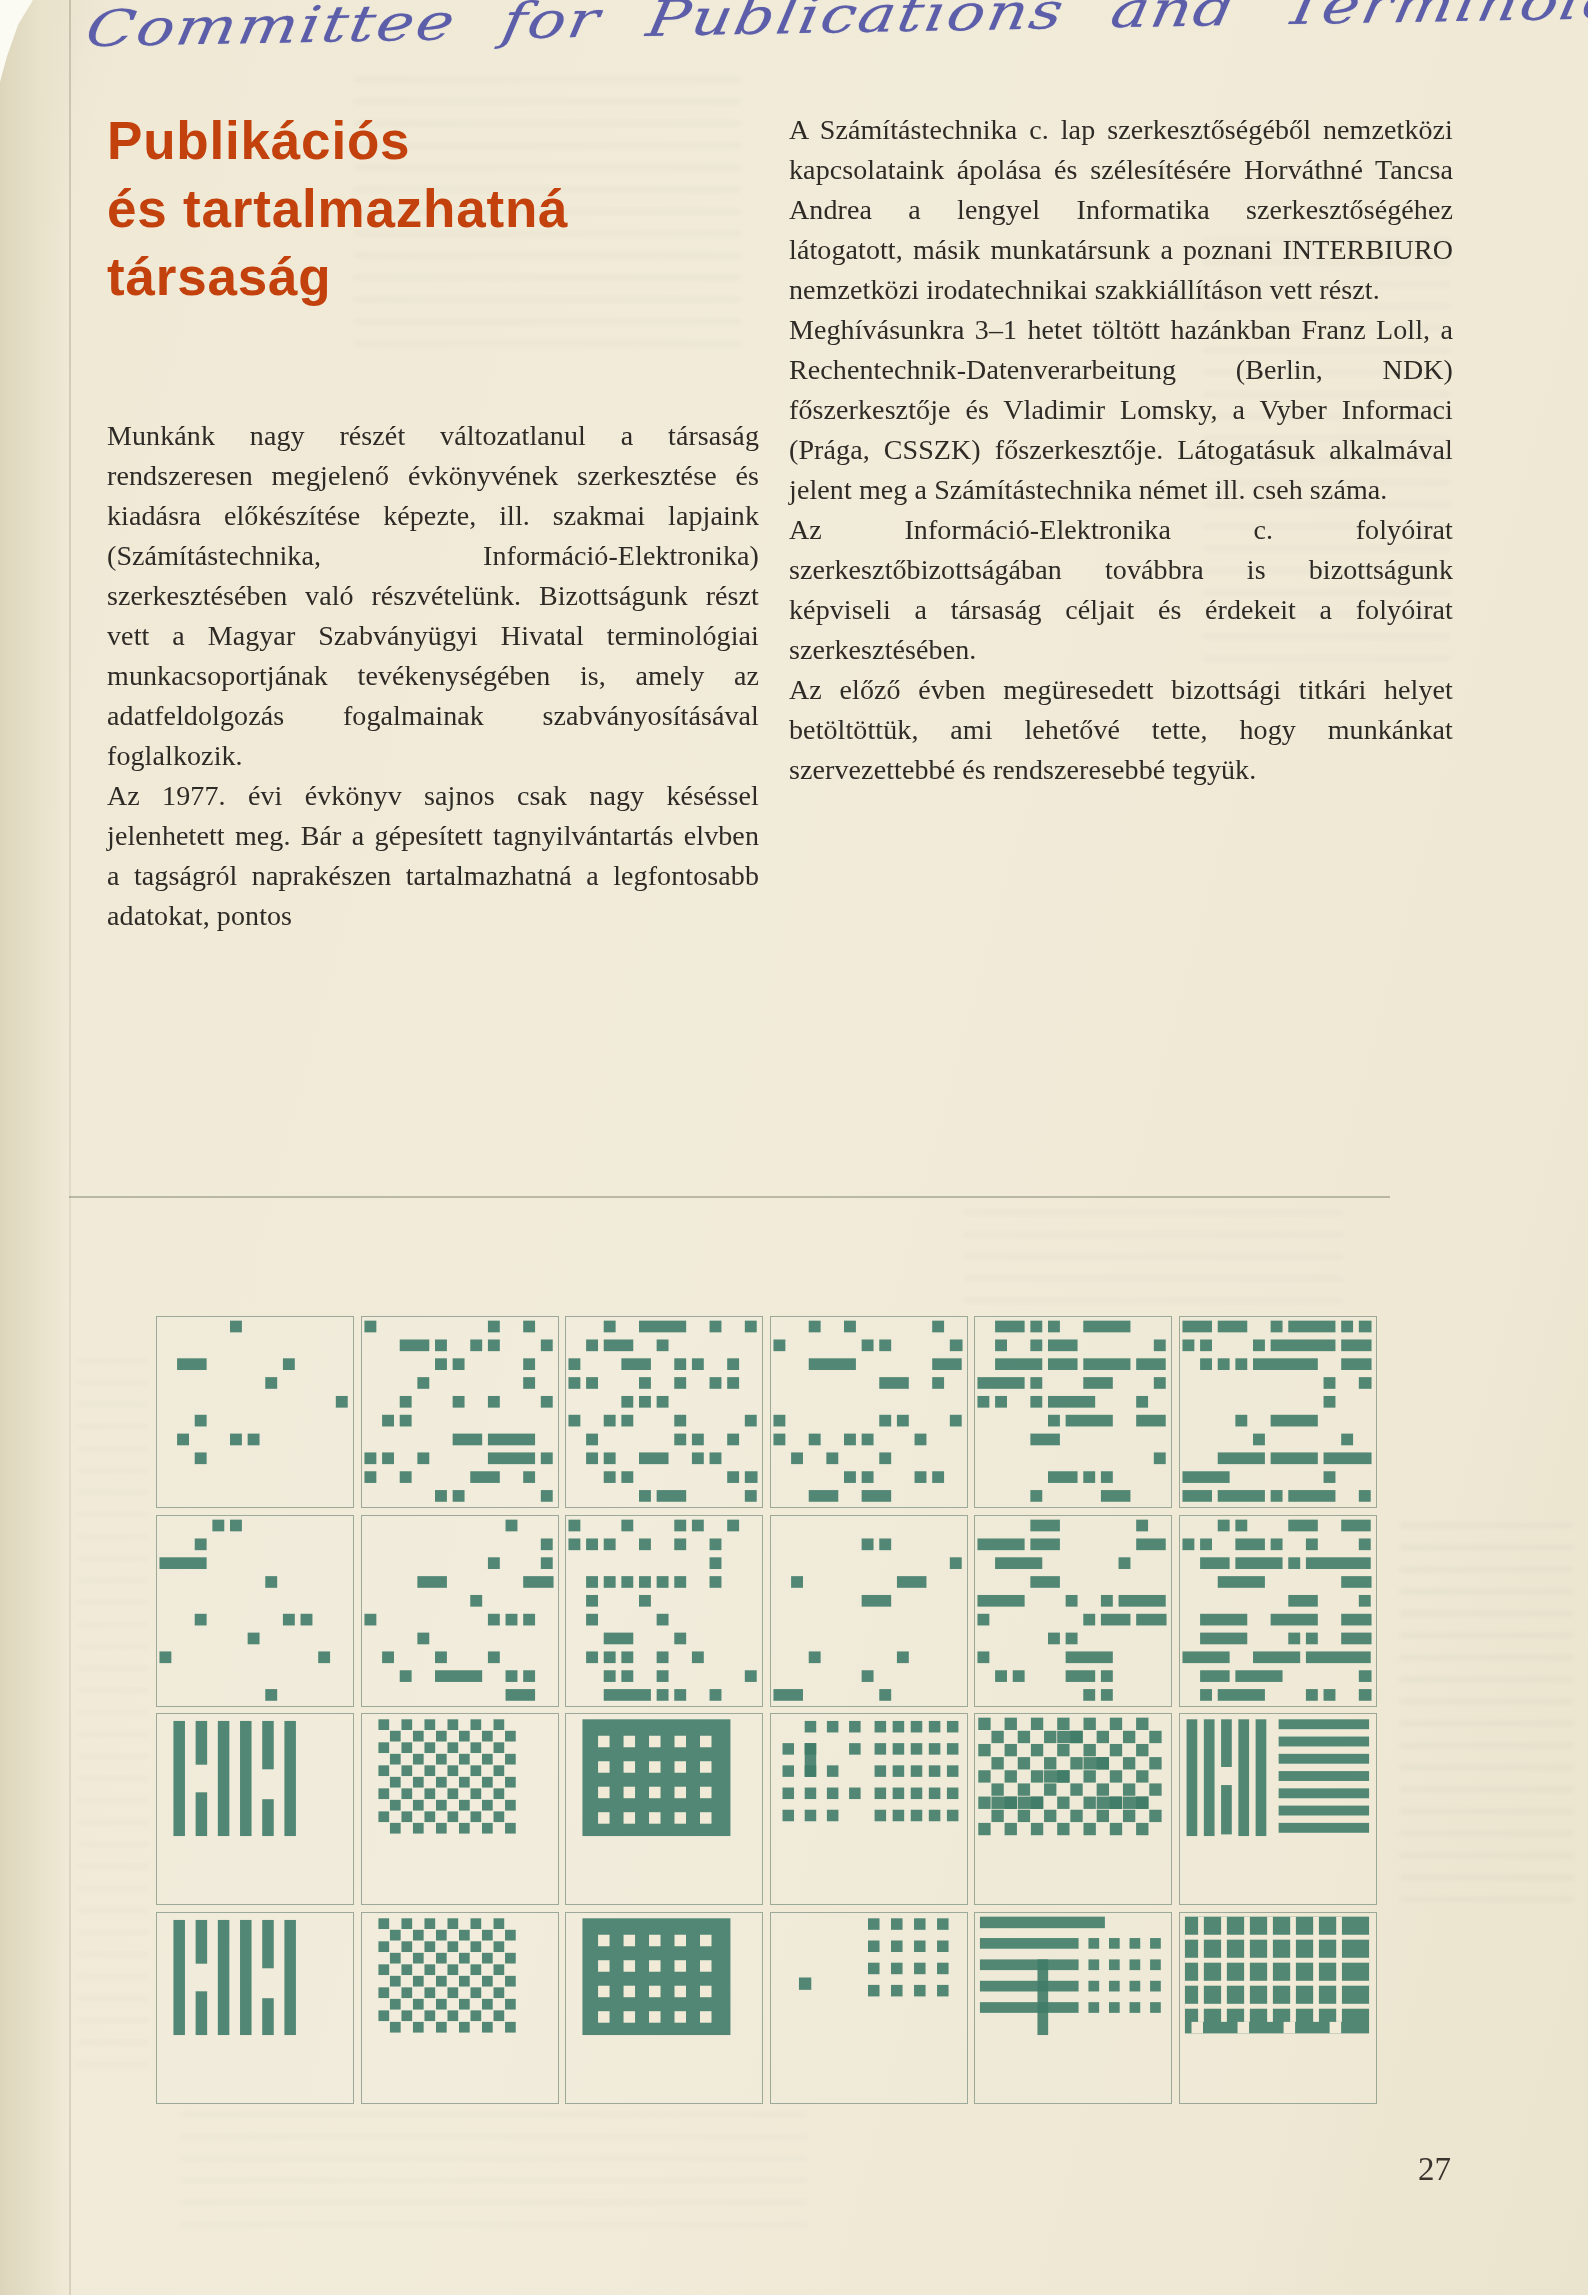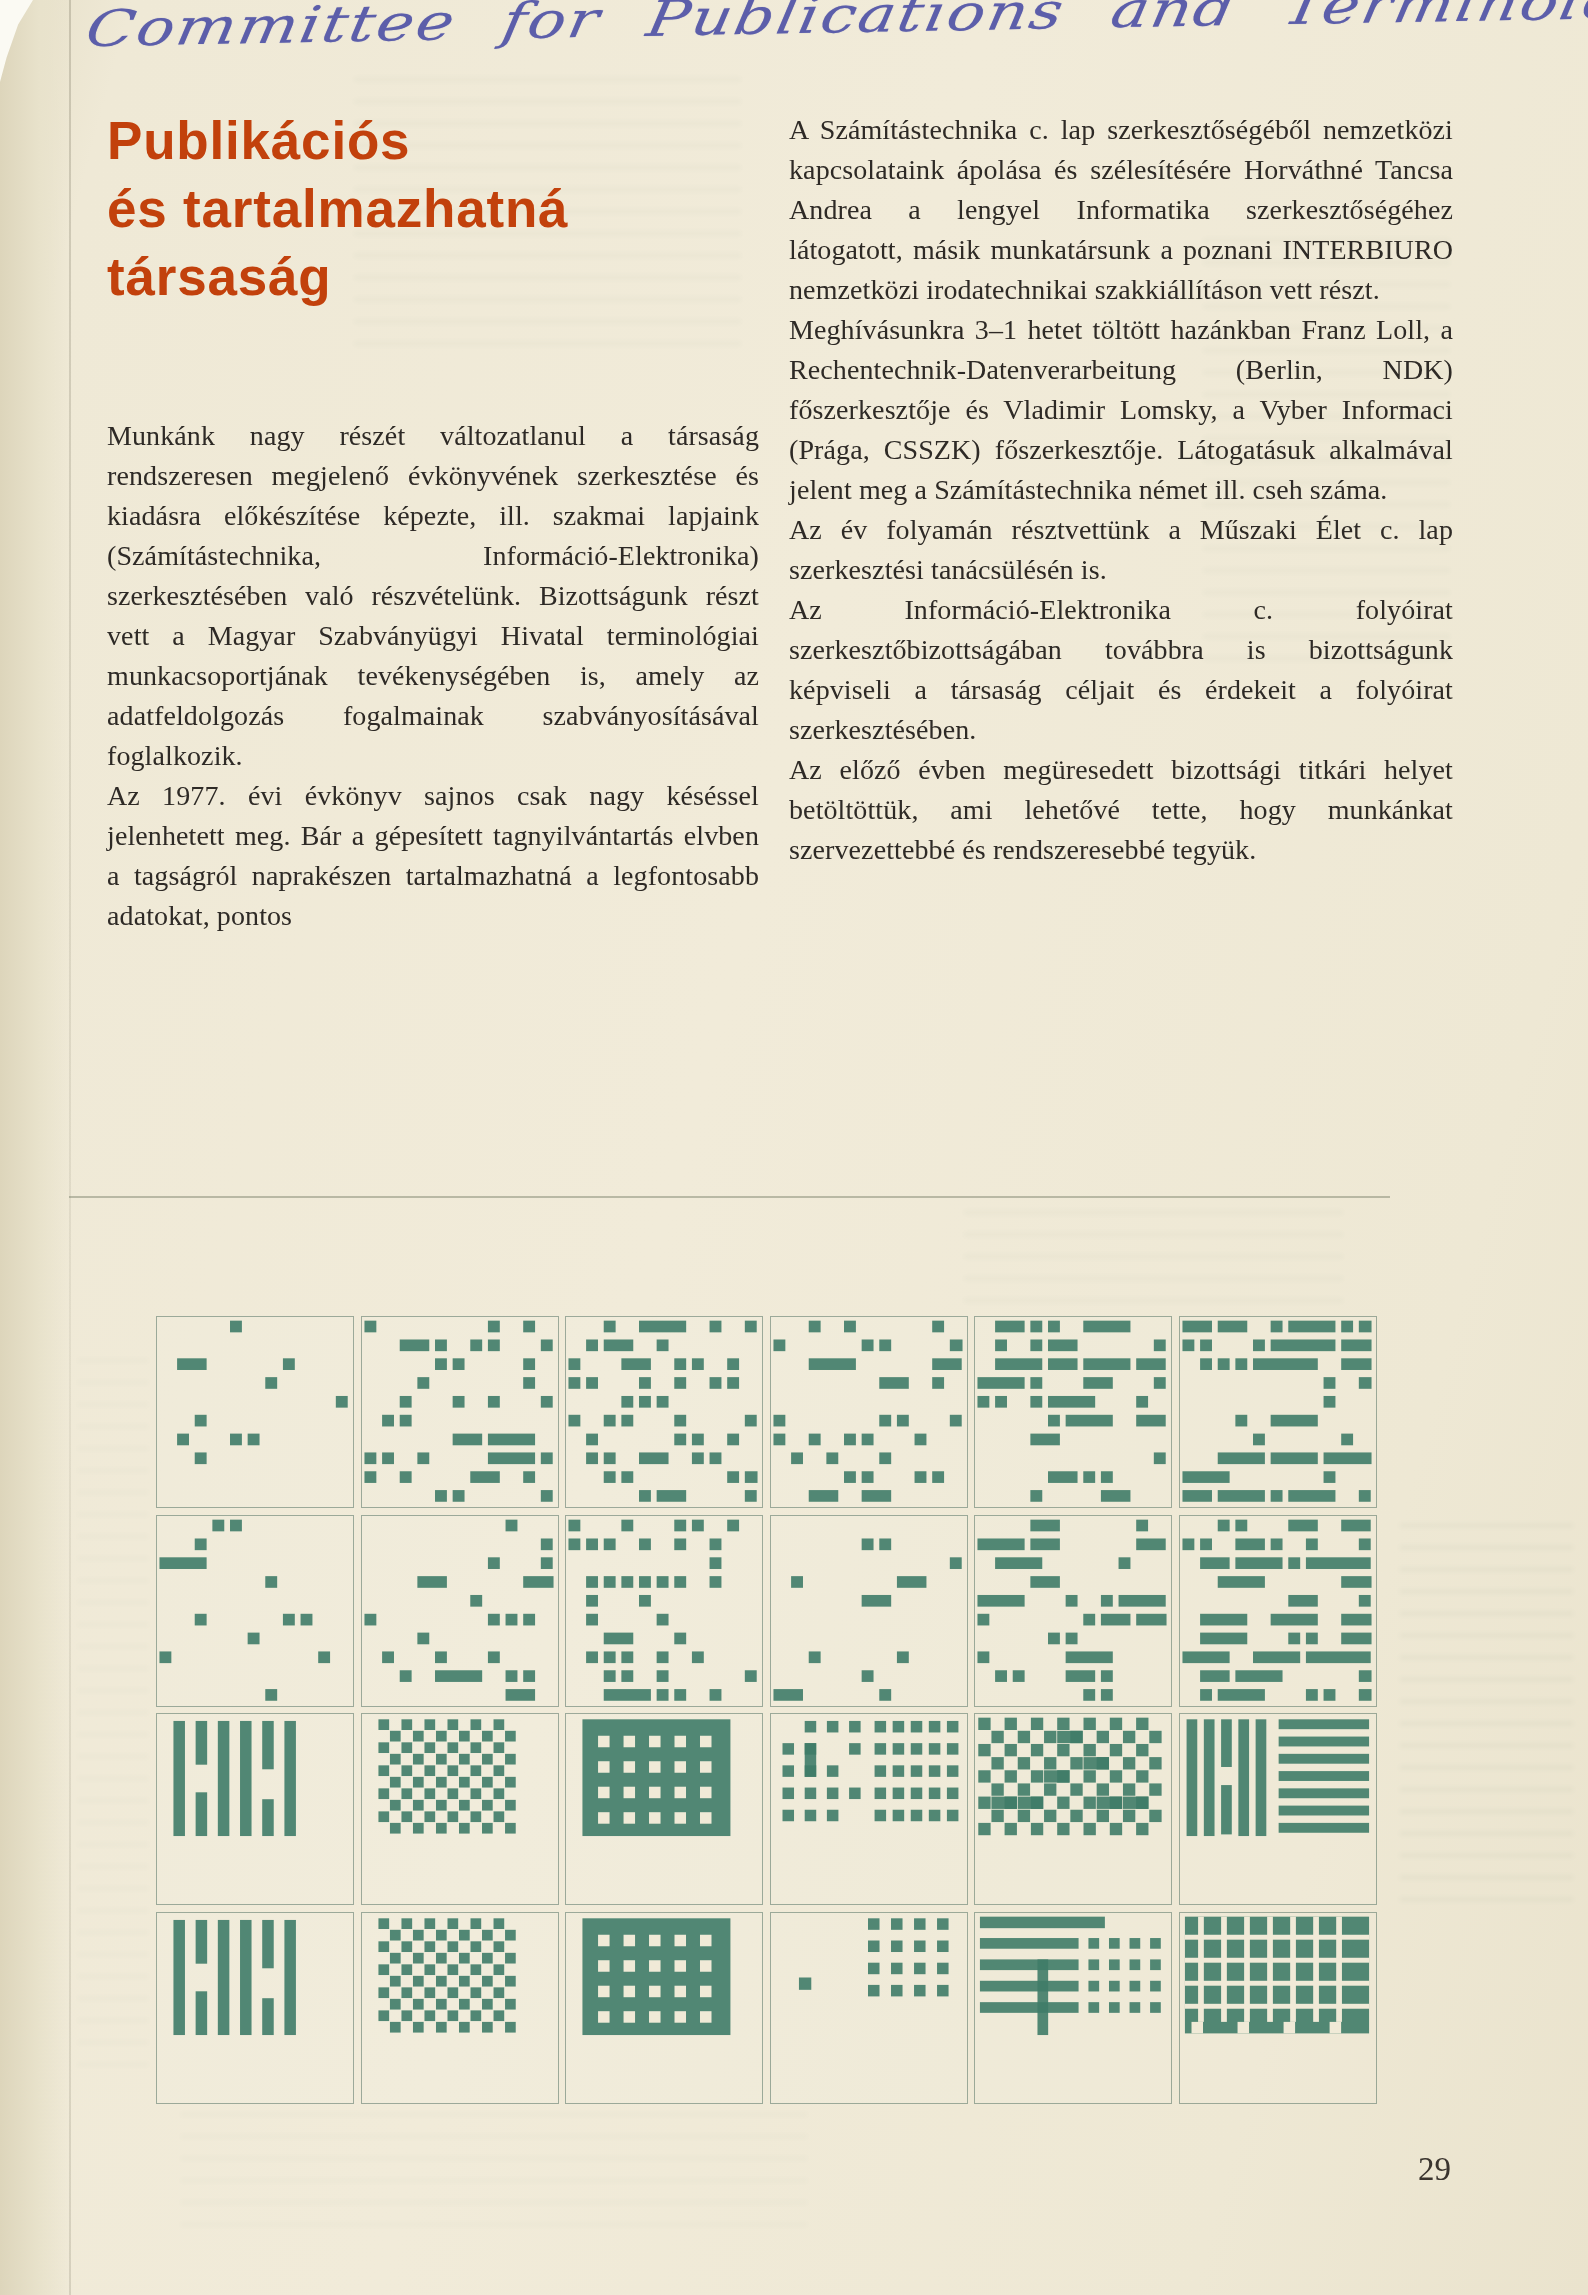--- a/index.html
+++ b/index.html
@@ -95,21 +95,20 @@
   <span>társaság</span>
 </h1>
 
 <div class="col col-left">
     <p>Munkánk nagy részét változatlanul a társaság rendszeresen megjelenő évkönyvének szerkesztése és kiadásra előkészítése képezte, ill. szakmai lapjaink (Számítástechnika, Információ-Elektronika) szerkesztésében való részvételünk. Bizottságunk részt vett a Magyar Szabványügyi Hivatal terminológiai munkacsoportjának tevékenységében is, amely az adatfeldolgozás fogalmainak szabványosításával foglalkozik.</p>
     <p>Az 1977. évi évkönyv sajnos csak nagy késéssel jelenhetett meg. Bár a gépesített tagnyilvántartás elvben a tagságról naprakészen tartalmazhatná a legfontosabb adatokat, pontos</p>
   </div>
 <div class="col col-right">
     <p>A Számítástechnika c. lap szerkesztőségéből nemzetközi kapcsolataink ápolása és szélesítésére Horváthné Tancsa Andrea a lengyel Informatika szerkesztőségéhez látogatott, másik munkatársunk a poznani INTERBIURO nemzetközi irodatechnikai szakkiállításon vett részt.</p>
     <p>Meghívásunkra 3–1 hetet töltött hazánkban Franz Loll, a Rechentechnik-Datenverarbeitung (Berlin, NDK) főszerkesztője és Vladimir Lomsky, a Vyber Informaci (Prága, CSSZK) főszerkesztője. Látogatásuk alkalmával jelent meg a Számítástechnika német ill. cseh száma.</p>
-    <p>Az év folyamán résztvettünk a Műszaki Élet c. lap szerkesztési tanácsülésén is.</p>
     <p>Az Információ-Elektronika c. folyóirat szerkesztőbizottságában továbbra is bizottságunk képviseli a társaság céljait és érdekeit a folyóirat szerkesztésében.</p>
     <p>Az előző évben megüresedett bizottsági titkári helyet betöltöttük, ami lehetővé tette, hogy munkánkat szervezettebbé és rendszeresebbé tegyük.</p>
   </div>
 
 <div class="h-rule"></div>
 
 <div class="pattern-figure">
     <div class="fig-cell">
       <svg width="194" height="189" viewBox="0 0 236 229">
         <rect x="88.81818181818181" y="4" width="14.454545454545453" height="14.197999999999999" fill="#3f7c68" fill-opacity="0.9"></rect>
@@ -880,14 +879,14 @@
         <rect x="162" y="4" width="7" height="128" fill="#f0ead7"></rect>
         <rect x="190" y="4" width="7" height="128" fill="#f0ead7"></rect>
         <rect x="14" y="132" width="14" height="14" fill="#f0ead7"></rect>
         <rect x="70" y="132" width="14" height="14" fill="#f0ead7"></rect>
         <rect x="126" y="132" width="14" height="14" fill="#f0ead7"></rect>
         <rect x="182" y="132" width="14" height="14" fill="#f0ead7"></rect>
       </svg>
     </div>
   </div>
 
-<div class="page-number">29</div>
+<div class="page-number">27</div>
 
 
 </body></html>

